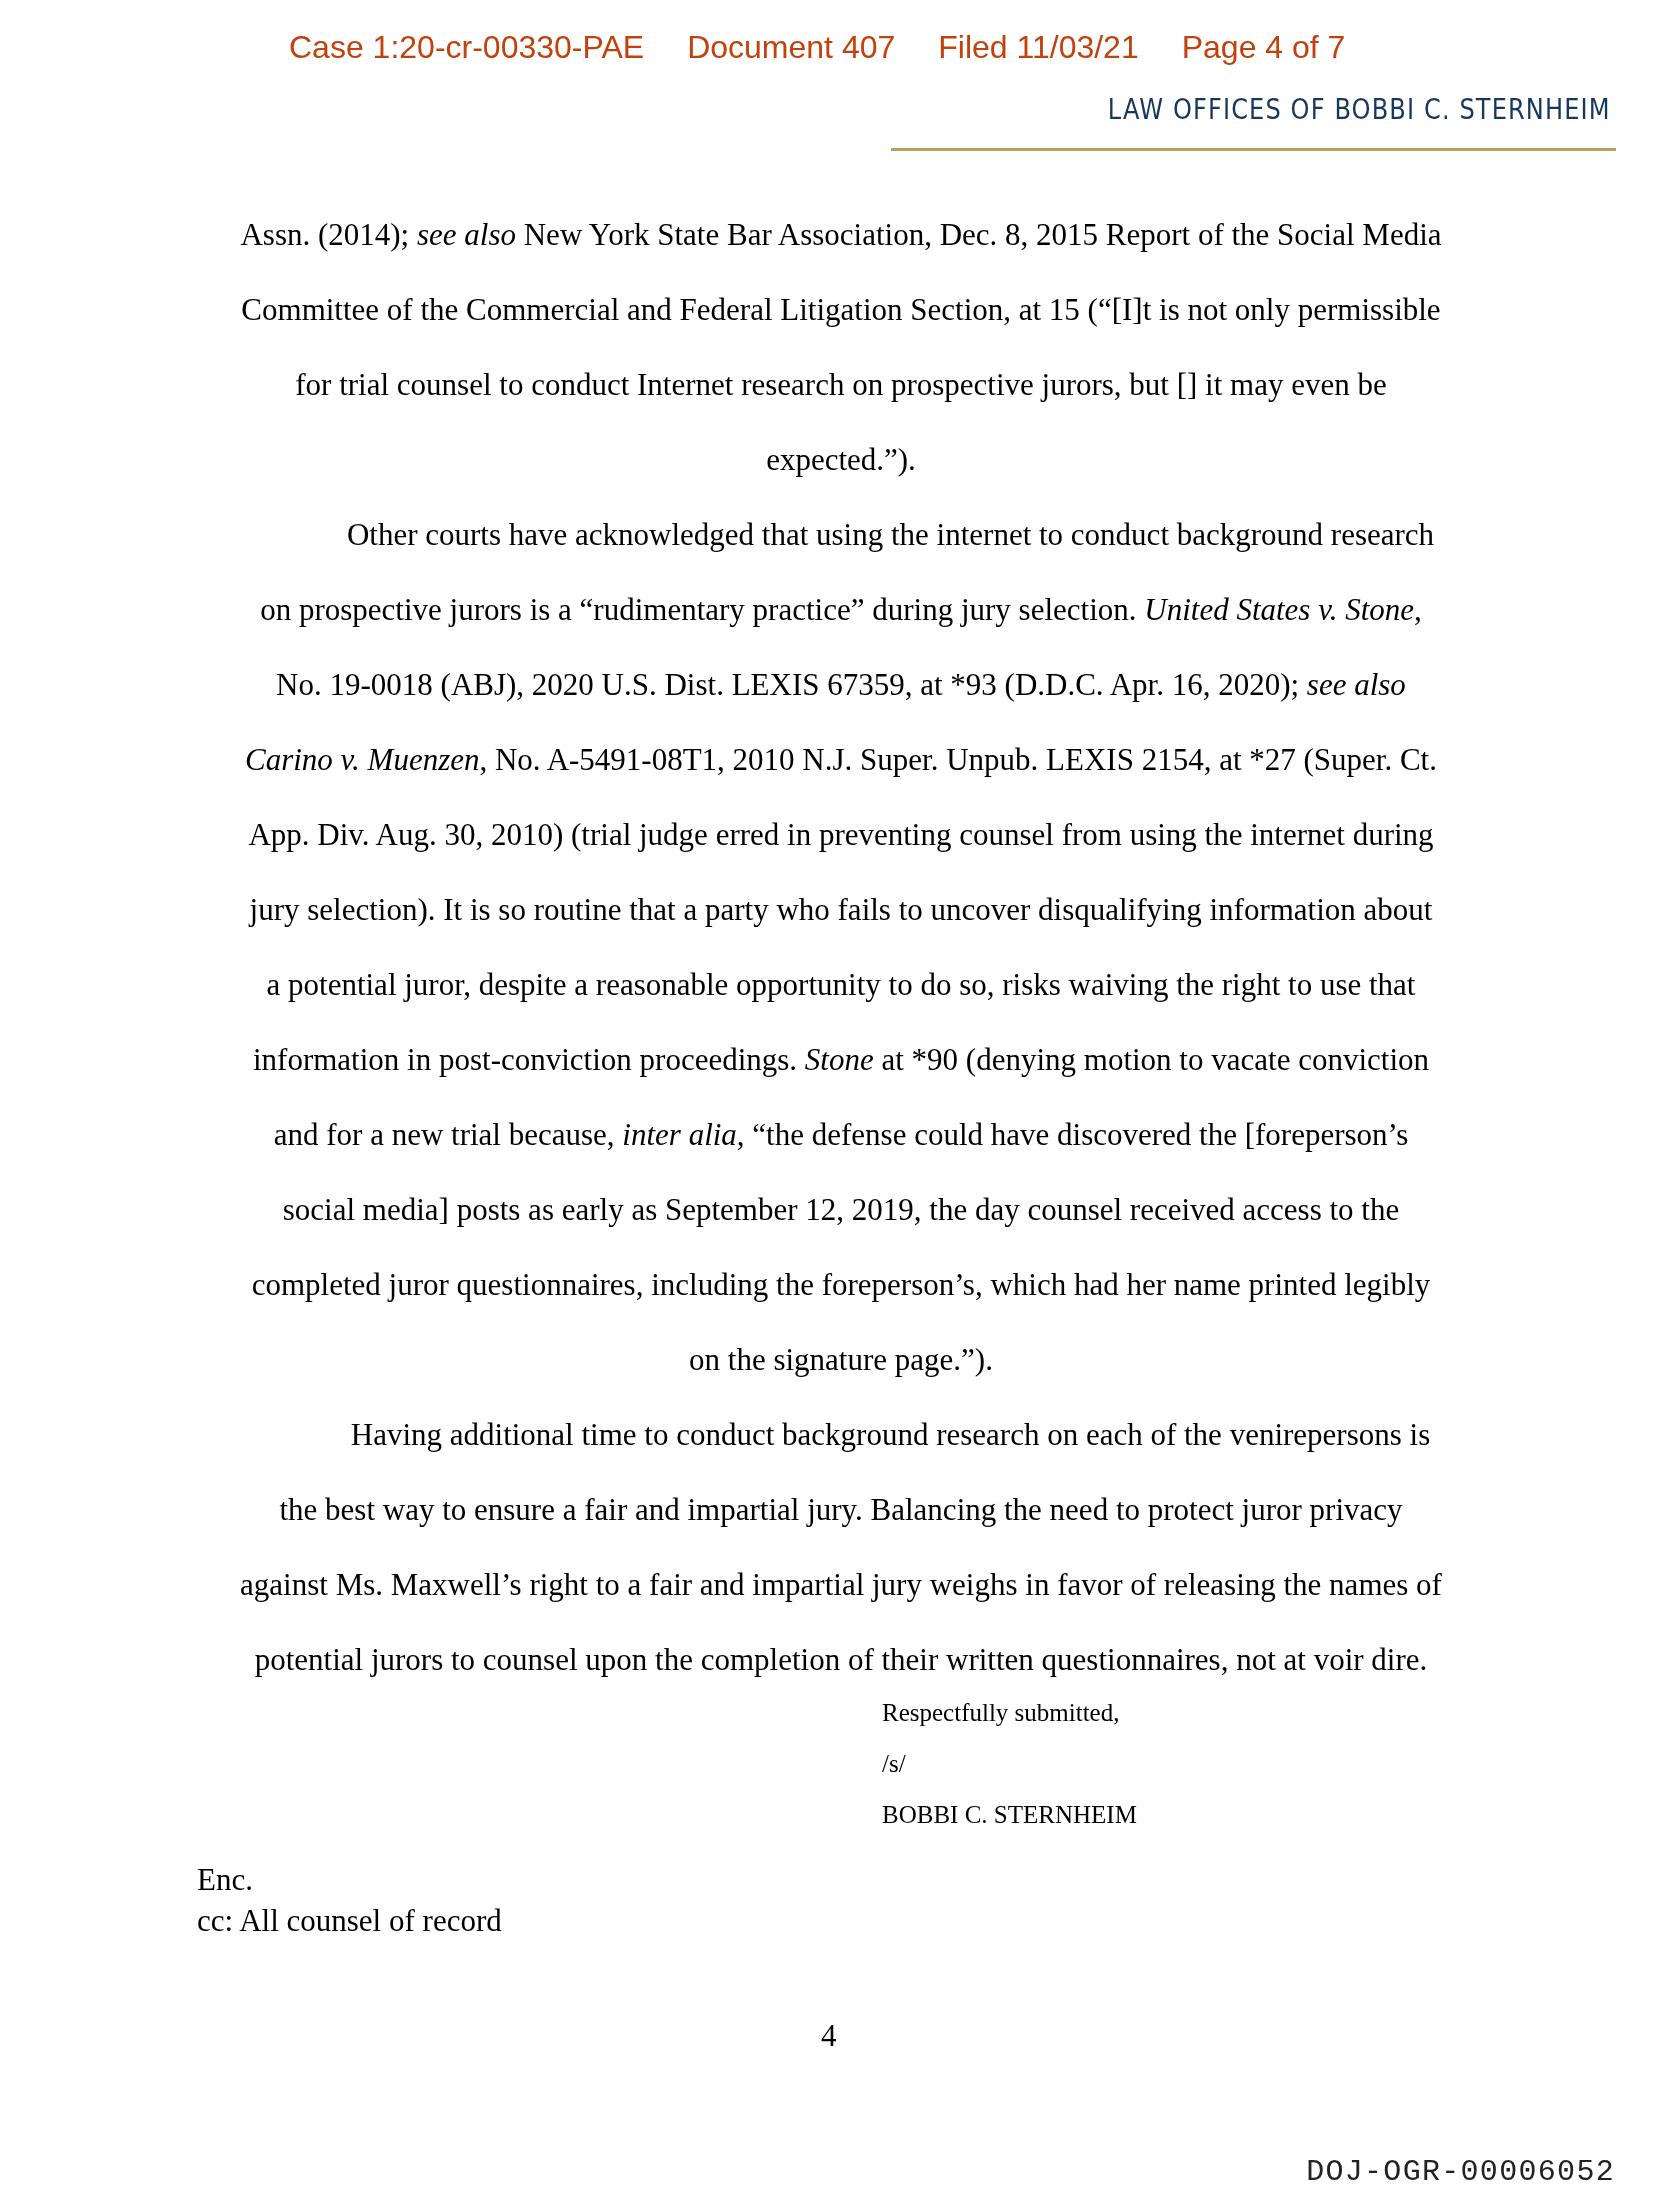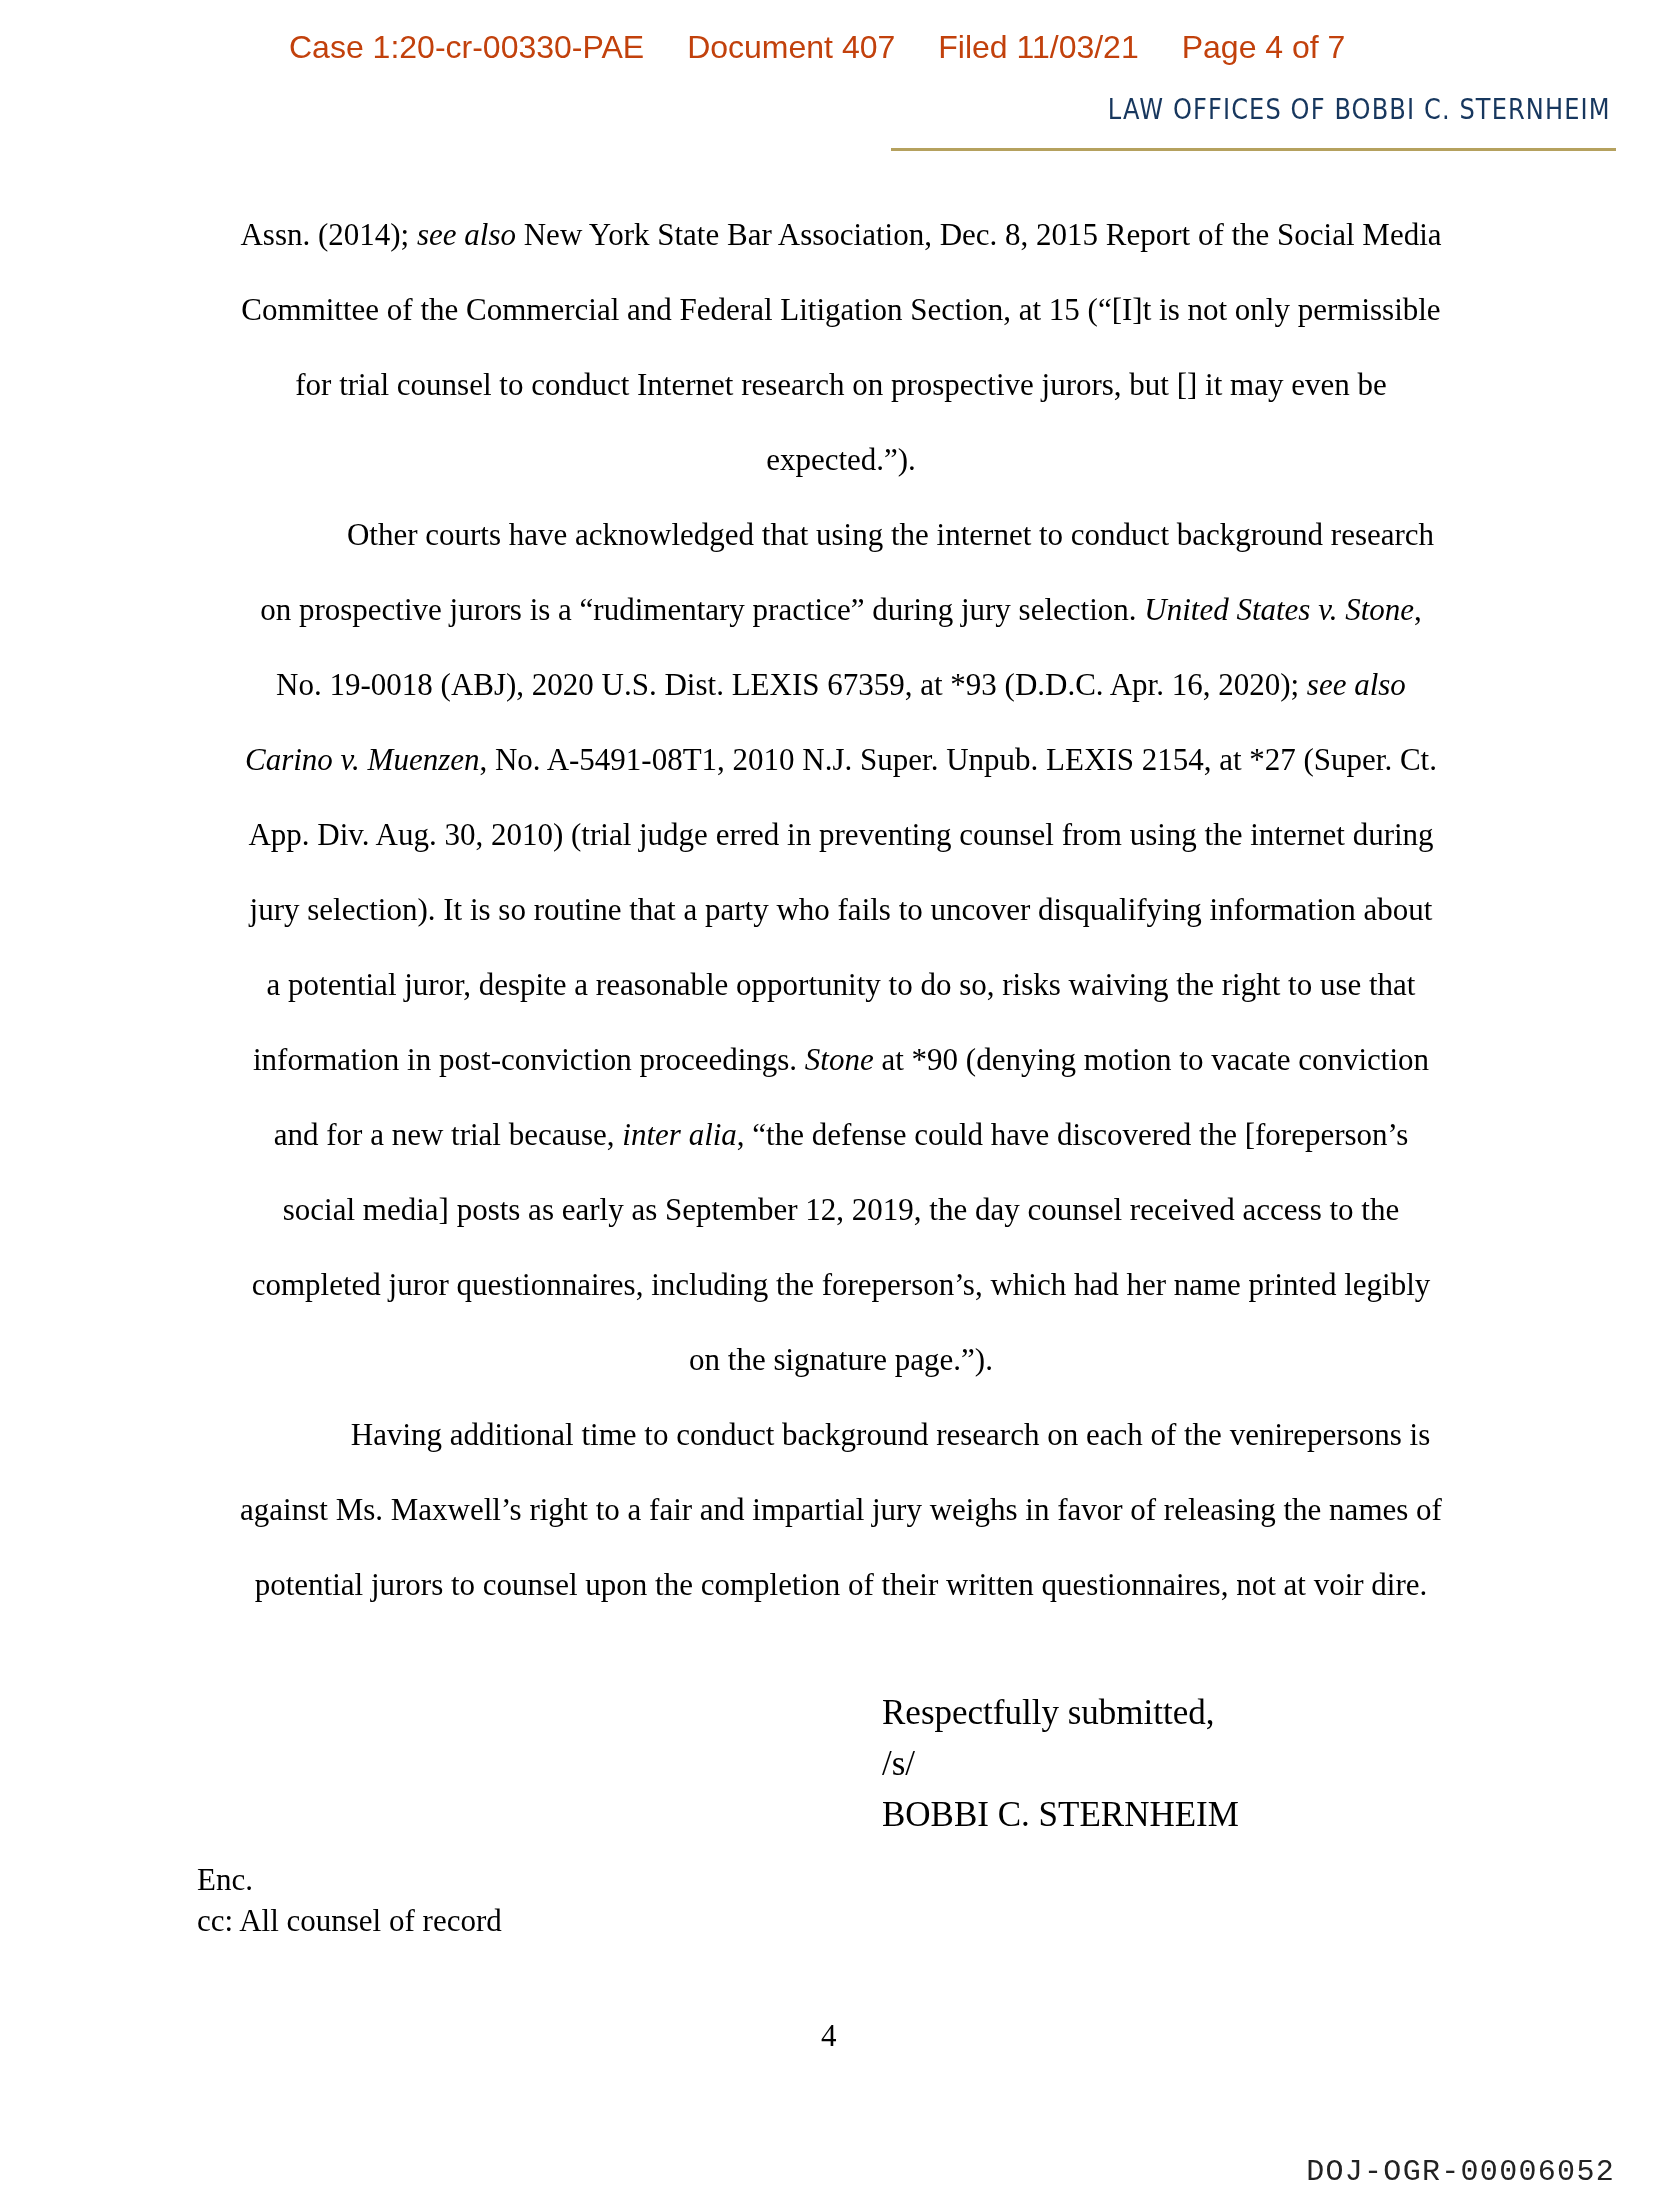--- a/index.html
+++ b/index.html
@@ -5,21 +5,21 @@
   html, body { margin:0; padding:0; background:#ffffff; }
   body { width:1675px; height:2205px; position:relative; overflow:hidden; font-family:"Liberation Serif", serif; color:#000; }
   .ecf { position:absolute; top:29px; left:289px; font-family:"Liberation Sans", sans-serif; font-size:32px; color:#c2410c; white-space:nowrap; }
   .ecf span { display:inline-block; margin-right:43px; }
   .firm { position:absolute; top:93px; right:64px; font-family:"DejaVu Sans", sans-serif; font-size:28px; color:#17375e; letter-spacing:1.3px; transform:scaleX(0.86); transform-origin:right center; white-space:nowrap; }
   .rule { position:absolute; top:148px; left:891px; width:725px; height:2.6px; background:#b5a15e; }
   .body { position:absolute; left:197px; top:197px; width:1288px; font-size:31px; line-height:75px;text-align:center; }
   .line { white-space:nowrap; height:75px; }
   .indent { padding-left:99px; }
   i { font-style:italic; }
-  .sig { position:absolute; left:882px; top:1687px; font-size:35px; line-height:51px; }
+  .sig { position:absolute; left:882px; top:1687px; font-size:25px; line-height:51px; }
   .enc { position:absolute; left:197px; top:1859px; font-size:31px; line-height:41px; }
   .pageno { position:absolute; left:821px; top:2018px; font-size:31px; }
   .bates { position:absolute; right:60px; top:2155px; font-family:"Liberation Mono", monospace; font-size:30px; color:#222; letter-spacing:1.3px;text-align:center; }
 </style>
 </head>
 <body>
 
 <div class="ecf">
   <span>Case 1:20-cr-00330-PAE</span><span>Document 407</span><span>Filed 11/03/21</span><span>Page 4 of 7</span>
 </div>
@@ -43,20 +43,21 @@
       <div class="line"><span>jury selection).  It is so routine that a party who fails to uncover disqualifying information about</span></div>
       <div class="line"><span>a potential juror, despite a reasonable opportunity to do so, risks waiving the right to use that</span></div>
       <div class="line"><span>information in post-conviction proceedings. </span><i>Stone</i><span> at *90 (denying motion to vacate conviction</span></div>
       <div class="line"><span>and for a new trial because, </span><i>inter alia</i><span>, “the defense could have discovered the [foreperson’s</span></div>
       <div class="line"><span>social media] posts as early as September 12, 2019, the day counsel received access to the</span></div>
       <div class="line"><span>completed juror questionnaires, including the foreperson’s, which had her name printed legibly</span></div>
       <div class="line"><span>on the signature page.”).</span></div>
     </div>
     <div>
       <div class="line indent"><span>Having additional time to conduct background research on each of the venirepersons is</span></div>
+      <div class="line"><span>the best way to ensure a fair and impartial jury. Balancing the need to protect juror privacy</span></div>
       <div class="line"><span>against Ms. Maxwell’s right to a fair and impartial jury weighs in favor of releasing the names of</span></div>
       <div class="line"><span>potential jurors to counsel upon the completion of their written questionnaires, not at voir dire.</span></div>
     </div>
   </div>
 
 <div class="sig">
   <div>Respectfully submitted,</div>
   <div>/s/</div>
   <div>BOBBI C. STERNHEIM</div>
 </div>

